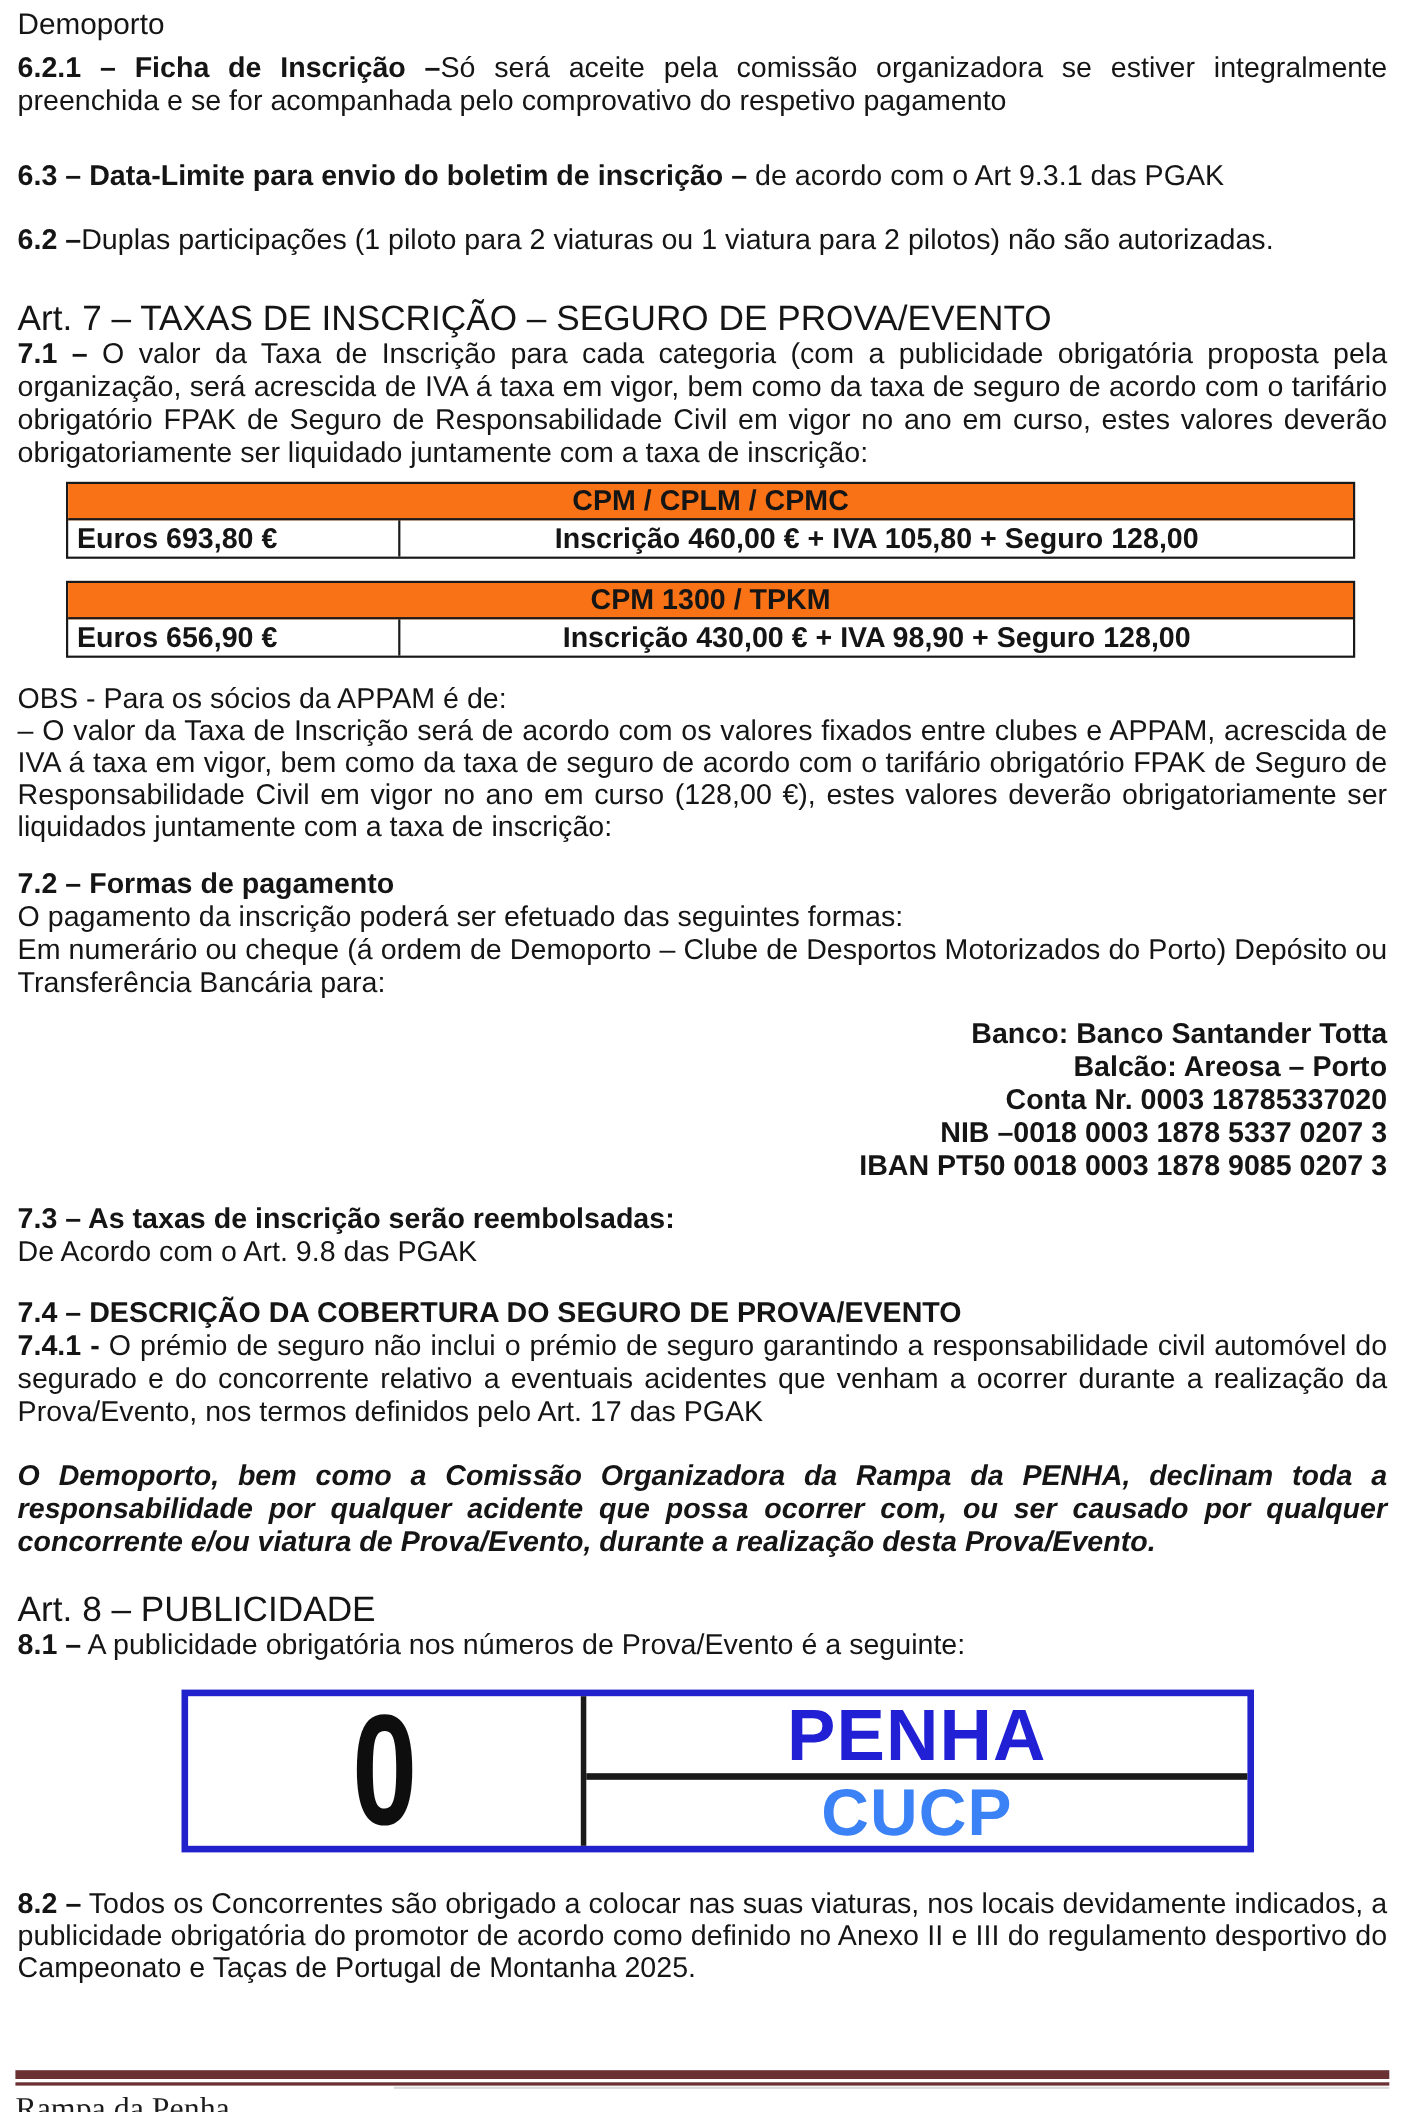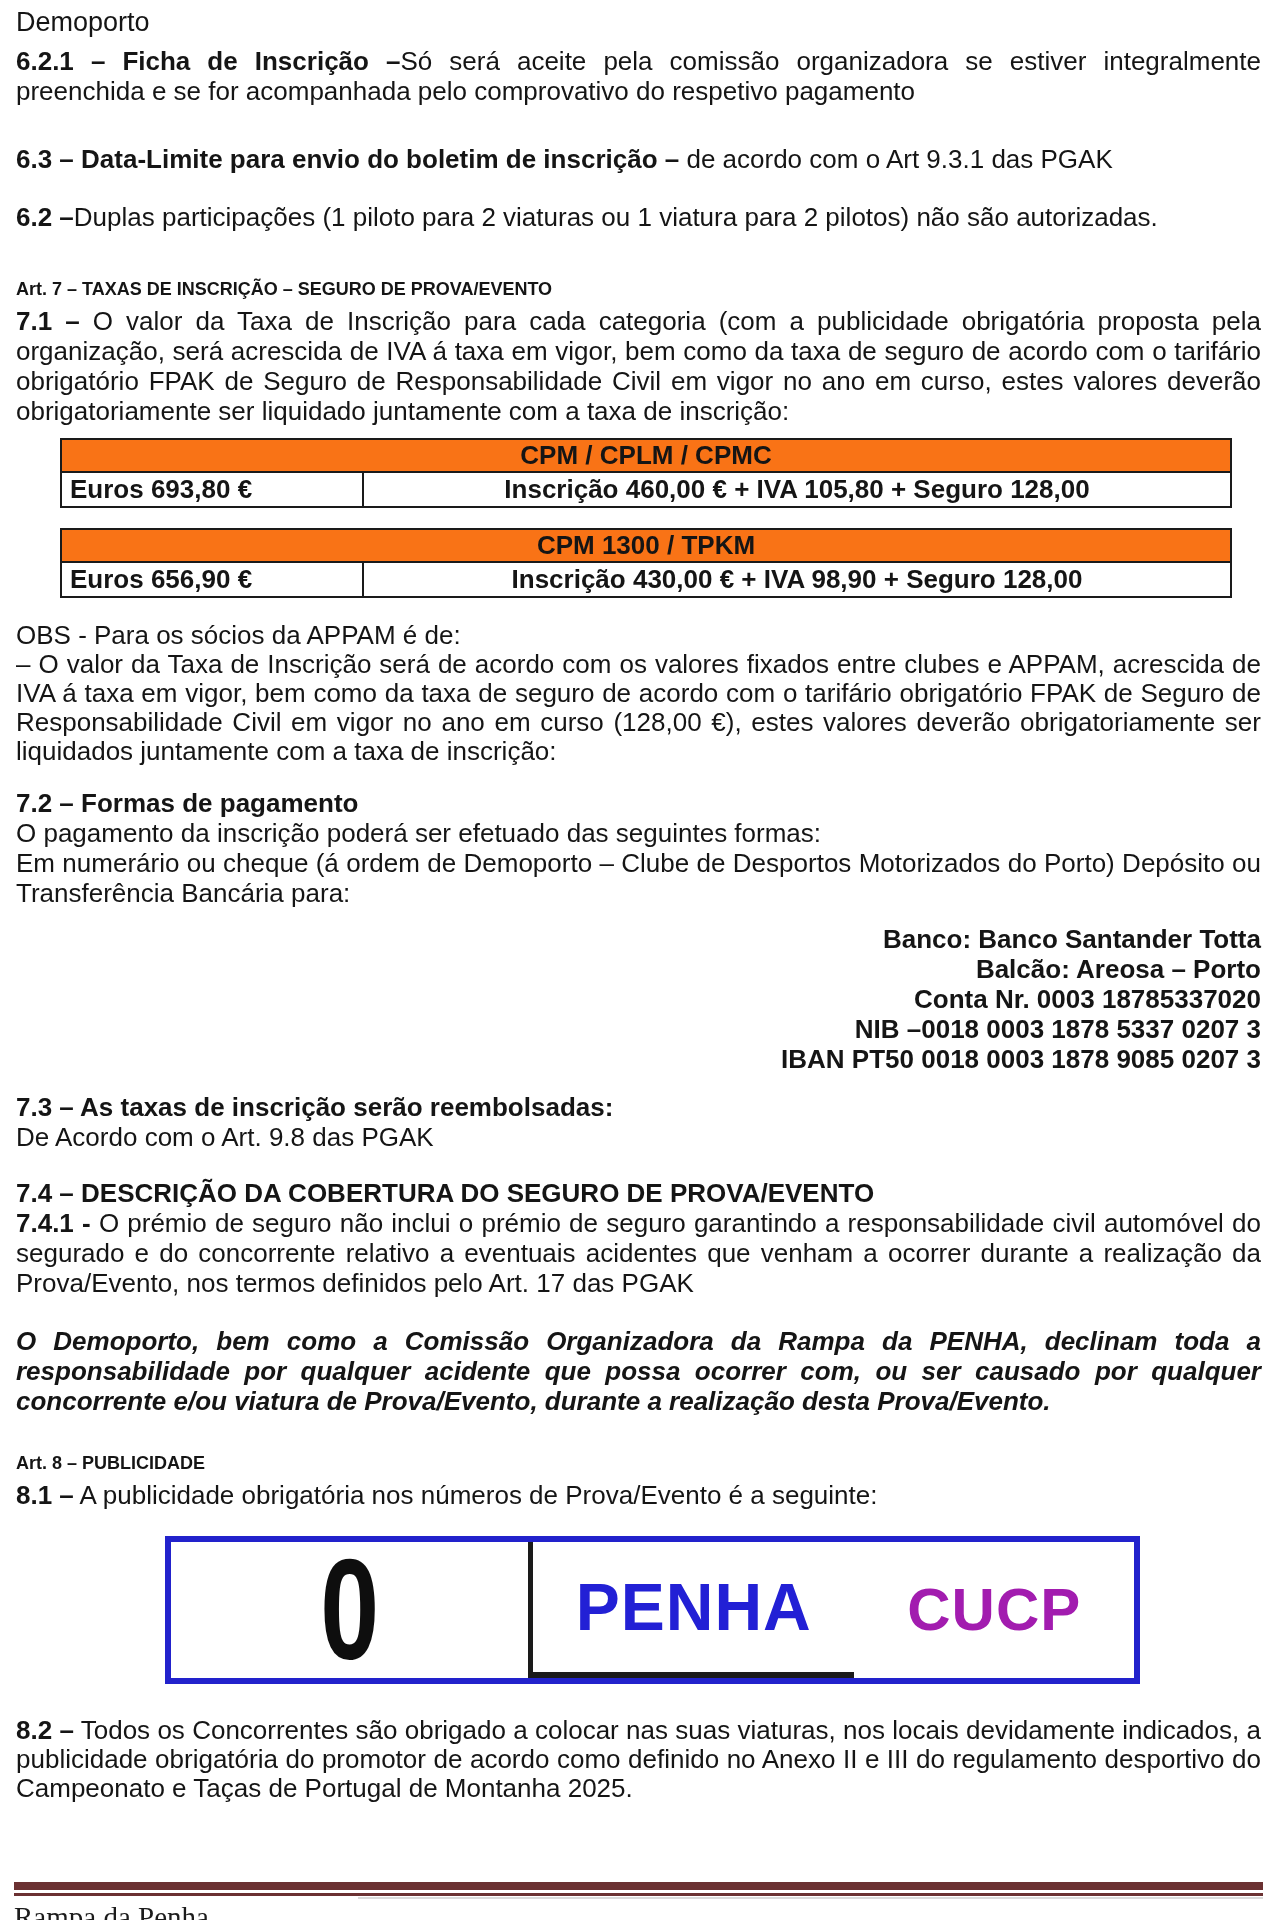--- a/index.html
+++ b/index.html
@@ -10,21 +10,21 @@
     overflow:hidden;
     font-family:"Liberation Sans","DejaVu Sans",sans-serif;
     color:#151515;
     font-size:26px;
     line-height:30px;
   }
   .content{padding:0 16px;}
   .brand{margin-top:6px;font-size:27px;line-height:32px;}
   b,.b{font-weight:bold;}
   .jus{text-align:justify;}
-  .h-sec{font-weight:bold;font-size:18px;line-height:34px;}
+  .h-sec{font-weight:normal;font-size:32px;line-height:34px;}
   .mt-block{margin-top:56px;}
   .para-621{margin-top:8px;}
   .line-63{margin-top:38px;}
   .line-duplas{margin-top:28px;}
   .h-art7{margin-top:40px;}
   .para-71{margin-top:0;}
 
   .price-table{
     margin-top:12px;margin-left:44px;
     width:1168px;
@@ -70,30 +70,30 @@
   .plate-num-cell{
     width:357px;
     border-right:5px solid #1a1a1a;
     display:flex;align-items:center;justify-content:center;
   }
   .plate-num{
     font-size:143px;font-weight:bold;line-height:136px;
     transform:scaleX(0.74);
     color:#0e0e0e;
   }
-  .plate-right{flex:1;display:flex;flex-direction:row;}
+  .plate-right{flex:1;display:flex;flex-direction:column;}
   .plate-top{
     flex:1.15;border-bottom:6px solid #1a1a1a;
     display:flex;align-items:center;justify-content:center;
     color:#2220D5;font-weight:bold;font-size:66px;letter-spacing:1px;
   }
   .plate-bottom{
     flex:1;
     display:flex;align-items:center;justify-content:center;
-    color:#a21caf;font-weight:bold;font-size:60px;letter-spacing:1px;
+    color:#3b82f6;font-weight:bold;font-size:60px;letter-spacing:1px;
   }
   .para-82{margin-top:32px;line-height:29px;}
 
   .footer{position:absolute;left:14px;right:14px;top:1882px;}
   .footer-rule{
     border-top:8px solid #6B3132;
     border-bottom:3px solid #6B3132;
     height:3px;
   }
   .footer-faint{height:2px;background:#dadada;margin-left:344px;margin-top:1px;}

